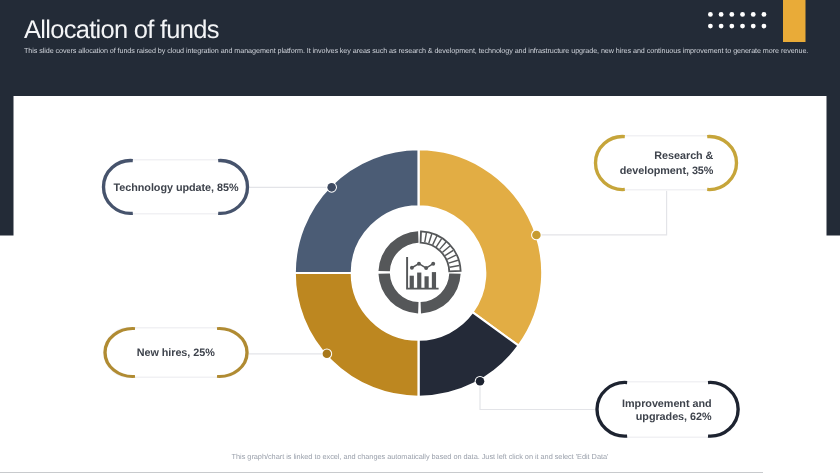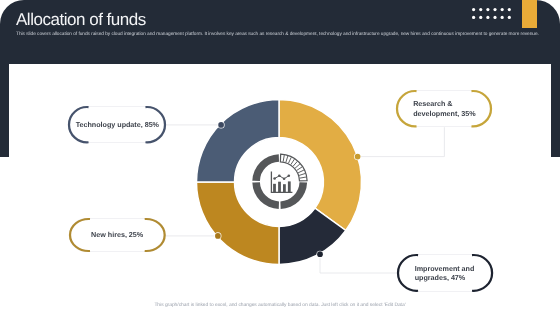--- a/index.html
+++ b/index.html
@@ -1,32 +1,32 @@
 <!DOCTYPE html>
 <html><head>
 <meta charset="utf-8">
 <style>
   html,body{margin:0;padding:0;}
   body{width:560px;height:315px;overflow:hidden;background:#ffffff;
        font-family:"Liberation Sans",sans-serif;
        -webkit-font-smoothing:antialiased;text-rendering:geometricPrecision;}
-  #slide{position:relative;width:560px;height:315px;background:#232b37;border-radius:24px;}
+  #slide{position:relative;width:560px;height:315px;background:#232b37;}
   #card{position:absolute;left:0;top:63.6px;width:560px;height:251.4px;background:#ffffff;}
   #edgeL{position:absolute;left:0;top:63.6px;width:8.9px;height:93.4px;background:#232b37;}
   #edgeR{position:absolute;left:550.7px;top:63.6px;width:9.3px;height:93.2px;background:#232b37;}
   #title{position:absolute;left:16px;top:9.6px;font-size:17px;color:#f3f4f6;font-weight:400;letter-spacing:-0.48px;}
   #subtitle{position:absolute;left:16px;top:32.2px;width:528px;font-size:4.8px;color:#cfd3da;line-height:5.6px;letter-spacing:-0.05px;}
   #dots{position:absolute;left:472.3px;top:7.4px;}
   #bar{position:absolute;left:522.2px;top:0px;width:14.8px;height:27.8px;background:#e9ab38;}
   #footer{position:absolute;left:0;top:302.5px;width:560px;text-align:center;font-size:4.9px;color:#9aa0ab;letter-spacing:-0.02px;}
   #chart{position:absolute;left:0;top:0;}
   .pill{position:absolute;box-sizing:border-box;border:0.55px solid #f1f1f4;background:#ffffff;
         border-radius:999px;display:flex;align-items:center;justify-content:center;}
   .pillarc{position:absolute;left:0;top:0;width:100%;height:100%;overflow:visible;}
-  .pilltxt{position:relative;font-size:7.2px;font-weight:700;color:#3e434c;text-align:left;
+  .pilltxt{position:relative;font-size:7.2px;font-weight:700;color:#3e434c;text-align:right;
            line-height:9.4px;letter-spacing:-0.02px;white-space:pre-line;}
   #pill0{left:68.35px;top:105.9px;width:98px;height:37.3px;}
   #pill1{left:396.4px;top:89.85px;width:96px;height:37.35px;}
   #pill2{left:68.8px;top:217.5px;width:96.7px;height:34px;}
   #pill3{left:396.5px;top:254.1px;width:96.1px;height:37.8px;}
 </style>
 </head>
 <body>
 
 <div id="slide">
@@ -119,16 +119,16 @@
         <path d="M76.50927718117094 0.058570659070568354A19 19 0 1 1 76.50927718117094 37.94142934092943" fill="none" stroke="#b08b32" stroke-width="2.3"></path>
       </svg>
     <span class="pilltxt">New hires, 25%</span>
   </div>
   <div class="pill" id="pill3">
     <svg class="pillarc" viewBox="0 0 96 38" preserveAspectRatio="none">
         <path d="M20.490722818829052 0.058570659070568354A19 19 0 1 0 20.490722818829052 37.94142934092943" fill="none" stroke="#1d2330" stroke-width="2.3"></path>
         <path d="M75.50927718117094 0.058570659070568354A19 19 0 1 1 75.50927718117094 37.94142934092943" fill="none" stroke="#1d2330" stroke-width="2.3"></path>
       </svg>
     <span class="pilltxt">Improvement and
-upgrades, 47%</span>
+upgrades, 62%</span>
   </div>
   <div id="footer">This graph/chart is linked to excel, and changes automatically based on data. Just left click on it and select 'Edit Data'</div>
 </div>
 
 </body></html>

